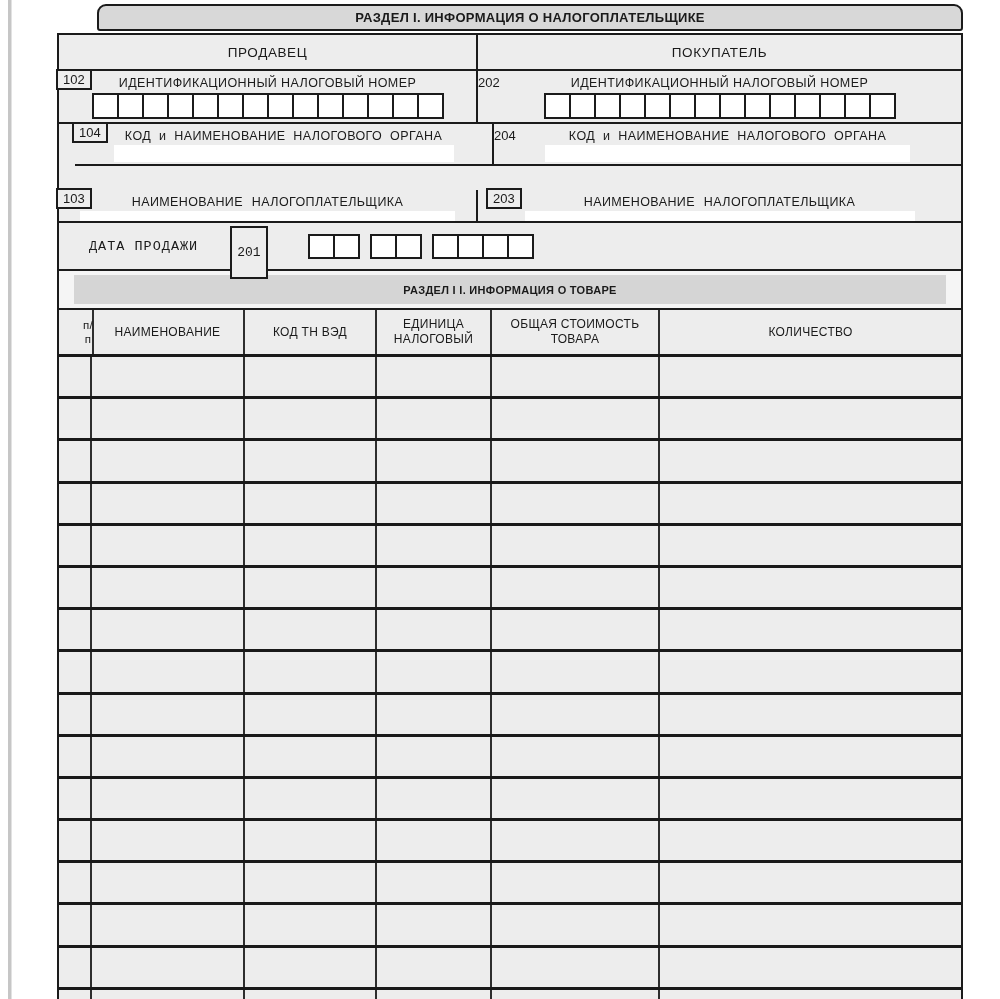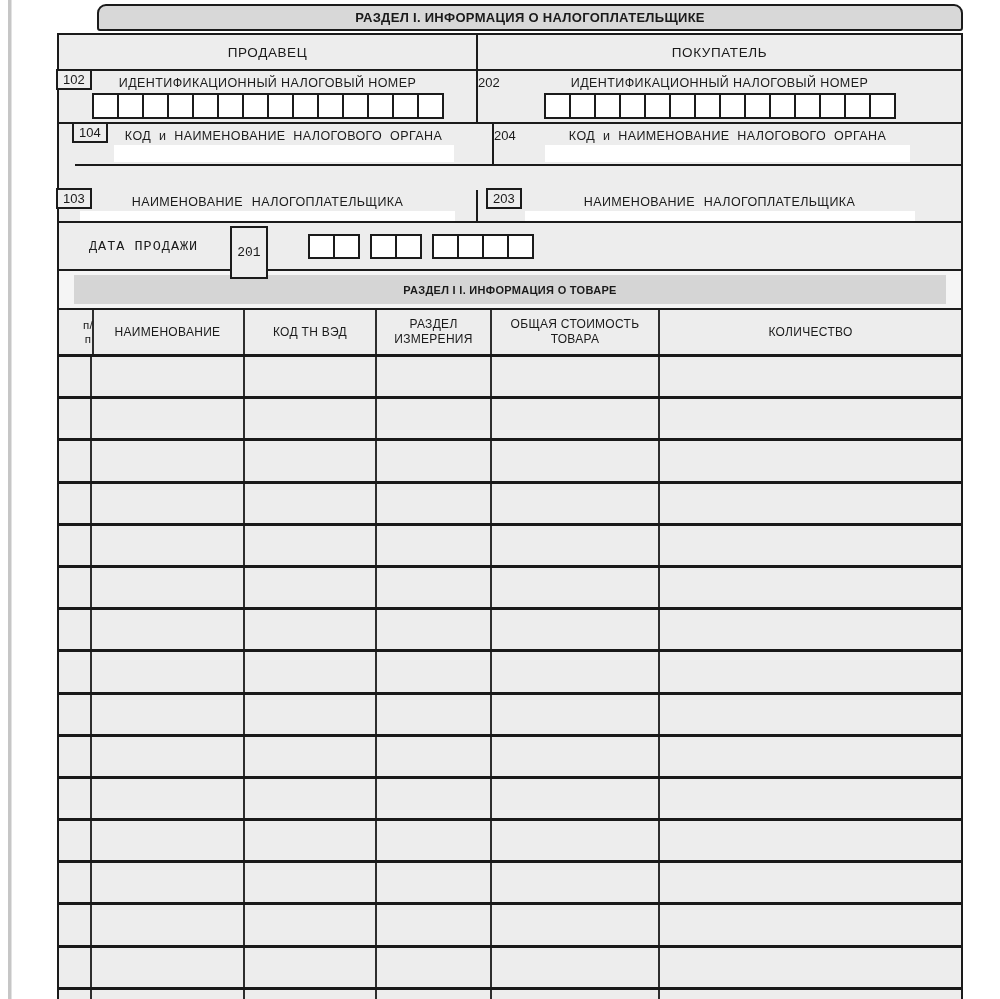--- a/index.html
+++ b/index.html
@@ -195,21 +195,21 @@
     <div class="sec2-row">
       <div class="sec2-bar">
         <span>РАЗДЕЛ I I. ИНФОРМАЦИЯ О ТОВАРЕ</span>
       </div>
     </div>
 
     <div class="trow theader">
         <div class="tcell">п/п</div>
         <div class="tcell">НАИМЕНОВАНИЕ</div>
         <div class="tcell">КОД ТН ВЭД</div>
-        <div class="tcell">РАЗДЕЛ ИЗМЕРЕНИЯ</div>
+        <div class="tcell">ЕДИНИЦА НАЛОГОВЫЙ</div>
         <div class="tcell">ОБЩАЯ СТОИМОСТЬ ТОВАРА</div>
         <div class="tcell">КОЛИЧЕСТВО</div>
       </div>
 
     <div>
         <div class="trow tbodyrow">
           <div class="tcell"></div>
           <div class="tcell"></div>
           <div class="tcell"></div>
           <div class="tcell"></div>

